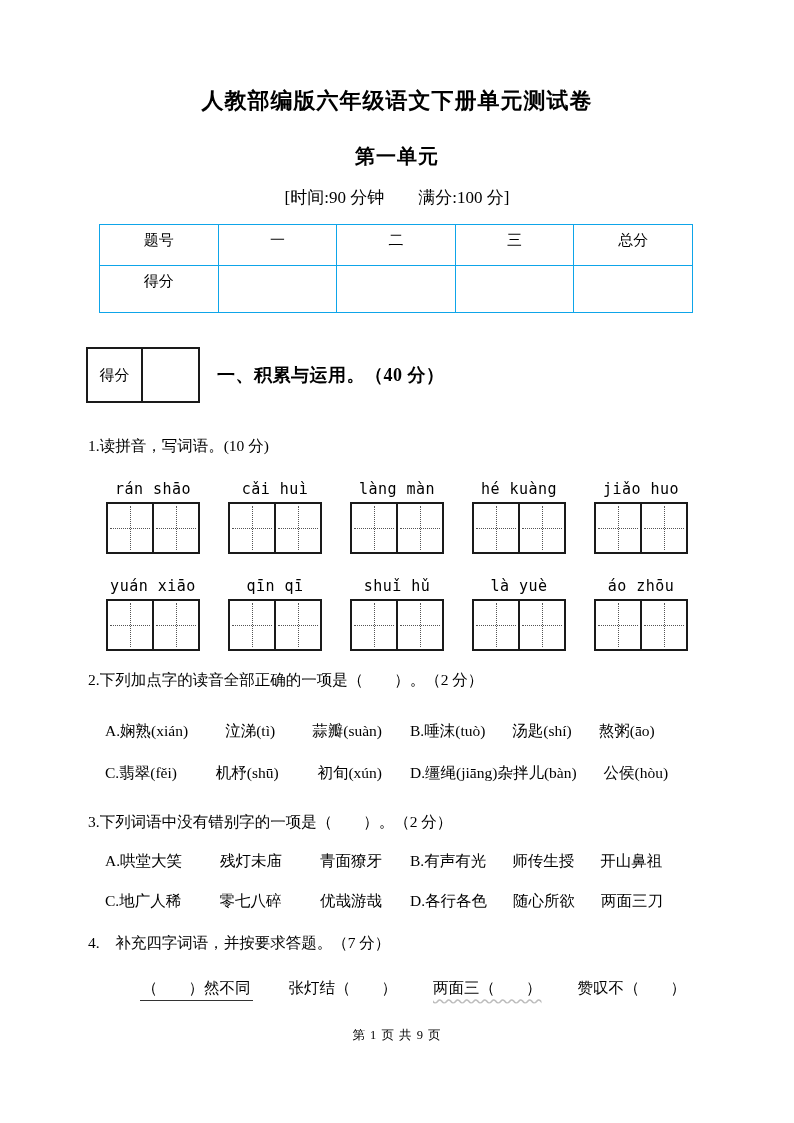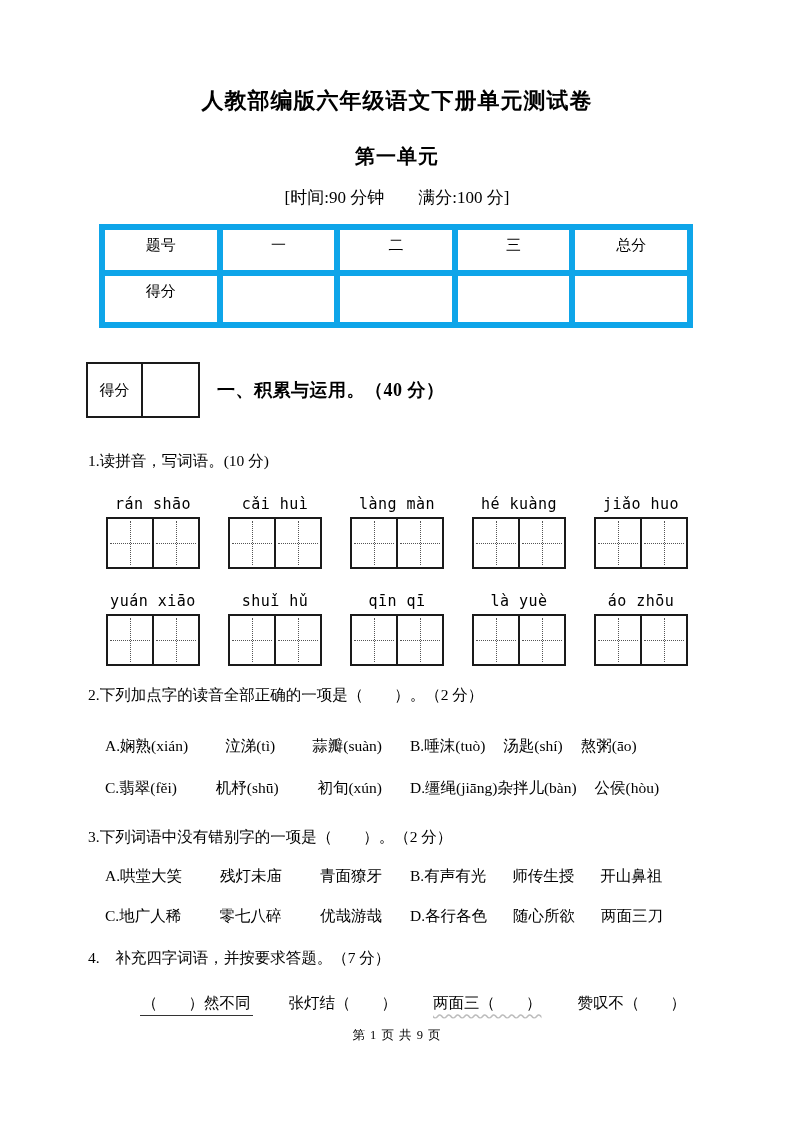--- a/index.html
+++ b/index.html
@@ -22,21 +22,21 @@
   }
   .meta {
     text-align: center; font-size: 17px; line-height: 24px; margin-top: 16px;
   }
 
   .score-table {
     border-collapse: collapse; table-layout: fixed;
     margin: 14px 0 0 99px; width: 594px;
   }
   .score-table td {
-    border: 6px solid #0ea5e9; text-align: center;
+    border: 1px solid #0ea5e9; text-align: center;
     font-size: 15px; padding: 0;
   }
   .score-table tr.hdr td { height: 34px; vertical-align: top; padding-top: 6px; }
   .score-table tr.scr td { height: 40px; vertical-align: top; padding-top: 6px; }
 
   .section-row { display: flex; align-items: center; margin: 34px 0 0 86px; }
   .score-box { display: flex; border: 2px solid #1a1a1a; height: 52px; }
   .score-box-label {
     width: 53px; display: flex; align-items: center; justify-content: center;
     font-size: 15px; border-right: 2px solid #1a1a1a;
@@ -72,21 +72,21 @@
     content: ""; position: absolute; top: 50%; left: 2px; right: 2px;
     border-top: 1px dotted #555;
   }
 
   .opt-row { margin-left: 105px; display: flex; font-size: 15.5px; line-height: 22px; }
   .mt-a2 { margin-top: 29px; }
   .mt-c2 { margin-top: 20px; }
   .mt-a3 { margin-top: 17px; }
   .mt-c3 { margin-top: 18px; }
   .grp-left { width: 277px; display: flex; justify-content: space-between; margin-right: 28px; flex-shrink: 0; }
-  .grp-right { display: flex; gap: 18px; }
+  .grp-right { display: flex; gap: 27px; }
   .grp-right.wide { gap: 26px; }
   .opt-item { white-space: nowrap; }
 
   .blank-row { margin: 23px 0 0 140px; display: flex; gap: 36px; font-size: 15.5px; line-height: 22px; }
   .blank-item { white-space: nowrap; }
   .u-solid { border-bottom: 1px solid #333; padding: 0 2px 1px 2px; }
   .u-wavy {
     text-decoration: underline; text-decoration-style: wavy;
     text-decoration-color: #bdbdbd; text-underline-offset: 5px;
   }
@@ -174,28 +174,28 @@
 
   <div class="pinyin-row r2">
     <div class="pinyin-block">
       <div class="pinyin-label">yuán xiāo</div>
       <div class="tzg">
         <div class="tzg-cell"></div>
         <div class="tzg-cell"></div>
       </div>
     </div>
     <div class="pinyin-block">
+      <div class="pinyin-label">qīn qī</div>
+      <div class="tzg">
+        <div class="tzg-cell"></div>
+        <div class="tzg-cell"></div>
+      </div>
+    </div>
+    <div class="pinyin-block">
       <div class="pinyin-label">shuǐ hǔ</div>
-      <div class="tzg">
-        <div class="tzg-cell"></div>
-        <div class="tzg-cell"></div>
-      </div>
-    </div>
-    <div class="pinyin-block">
-      <div class="pinyin-label">qīn qī</div>
       <div class="tzg">
         <div class="tzg-cell"></div>
         <div class="tzg-cell"></div>
       </div>
     </div>
     <div class="pinyin-block">
       <div class="pinyin-label">là yuè</div>
       <div class="tzg">
         <div class="tzg-cell"></div>
         <div class="tzg-cell"></div>

